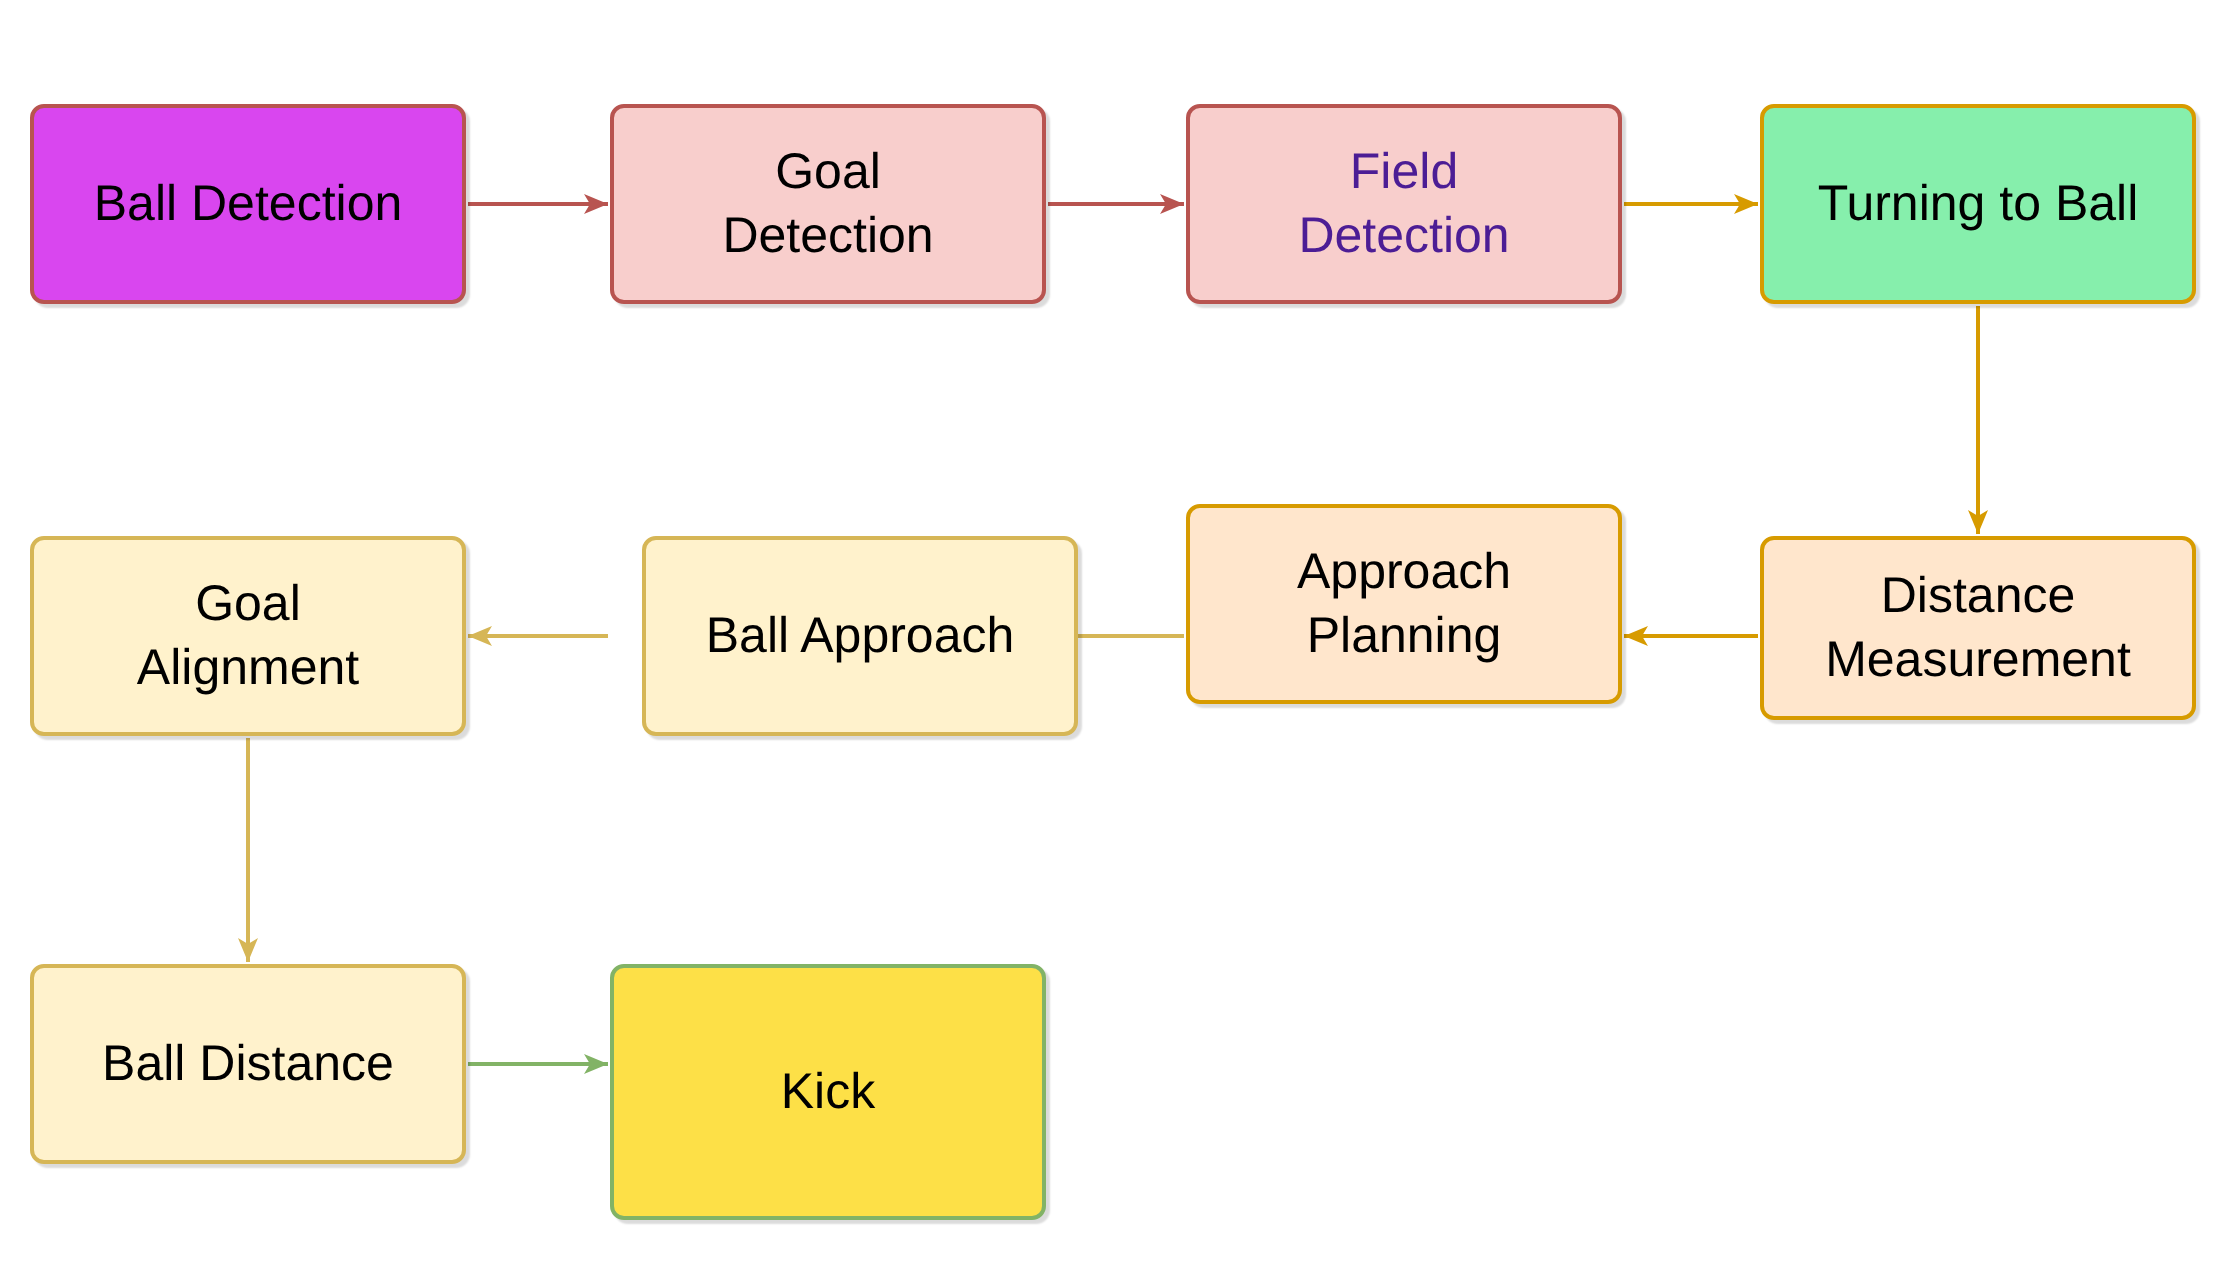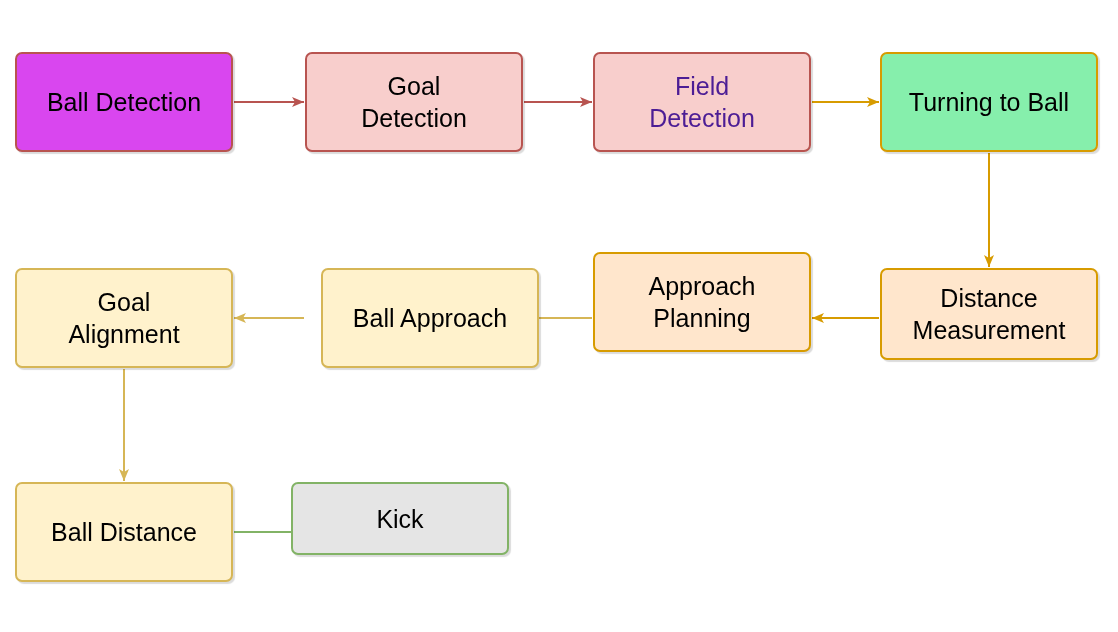--- a/index.html
+++ b/index.html
@@ -71,15 +71,15 @@
 Detection</span></div>
       <div class="node" style="left: 880px; top: 52px; width: 218px; height: 100px; background: #86efac; border-color: rgb(215, 155, 0); color: rgb(0, 0, 0);"><span>Turning to Ball</span></div>
       <div class="node" style="left: 15px; top: 268px; width: 218px; height: 100px; background: rgb(255, 242, 204); border-color: rgb(214, 182, 86); color: rgb(0, 0, 0);"><span>Goal
 Alignment</span></div>
       <div class="node" style="left: 321px; top: 268px; width: 218px; height: 100px; background: rgb(255, 242, 204); border-color: rgb(214, 182, 86); color: rgb(0, 0, 0);"><span>Ball Approach</span></div>
       <div class="node" style="left: 593px; top: 252px; width: 218px; height: 100px; background: rgb(255, 230, 204); border-color: rgb(215, 155, 0); color: rgb(0, 0, 0);"><span>Approach
 Planning</span></div>
       <div class="node" style="left: 880px; top: 268px; width: 218px; height: 92px; background: rgb(255, 230, 204); border-color: rgb(215, 155, 0); color: rgb(0, 0, 0);"><span>Distance
 Measurement</span></div>
       <div class="node" style="left: 15px; top: 482px; width: 218px; height: 100px; background: rgb(255, 242, 204); border-color: rgb(214, 182, 86); color: rgb(0, 0, 0);"><span>Ball Distance</span></div>
-      <div class="node" style="left: 291px; top: 482px; width: 218px; height: 73px; background: #e5e5e5; border-color: rgb(130, 179, 102); color: rgb(0, 0, 0);"><span>Kick</span></div>
+      <div class="node" style="left: 305px; top: 482px; width: 218px; height: 128px; background: #fde047; border-color: rgb(130, 179, 102); color: rgb(0, 0, 0);"><span>Kick</span></div>
     </div>
 </div>
 
 </body></html>

